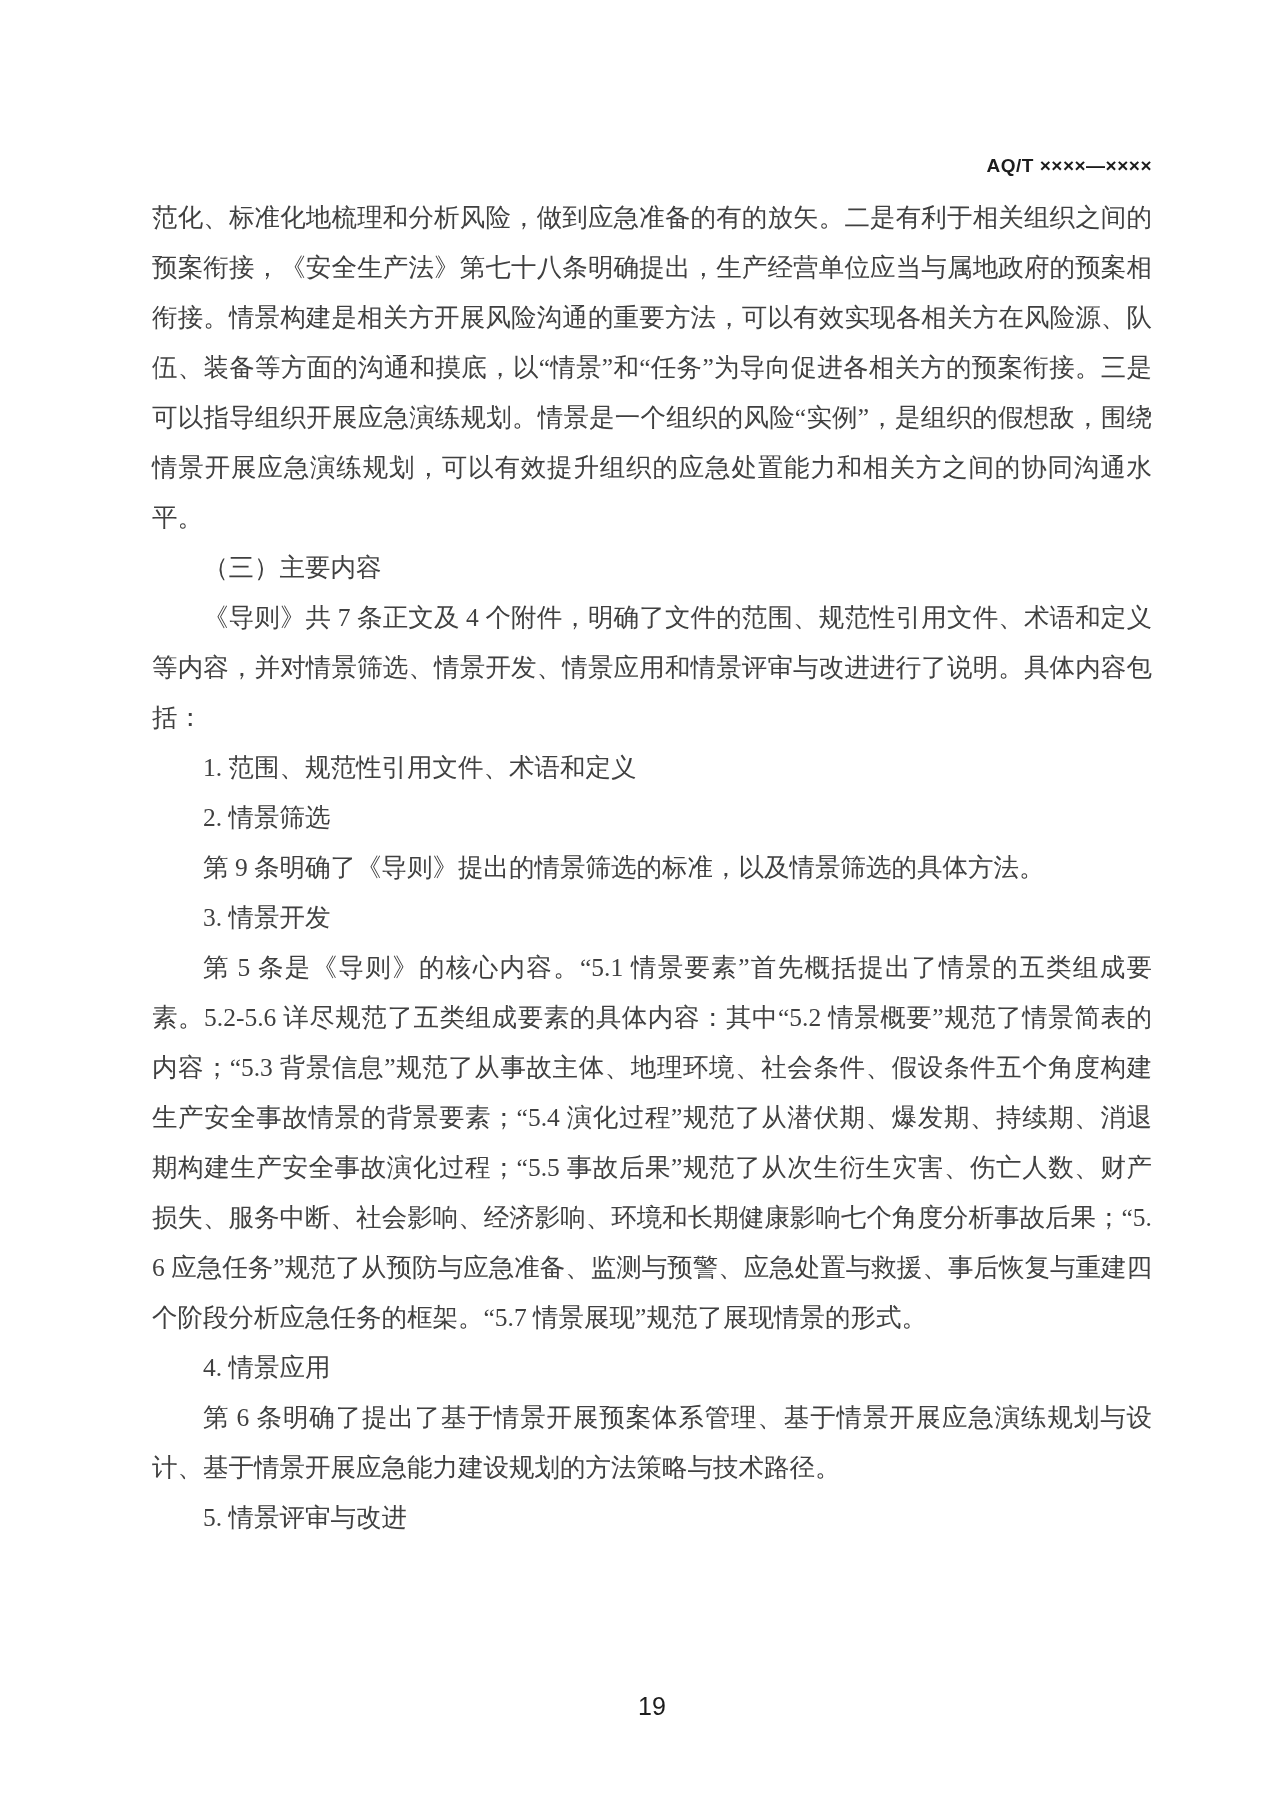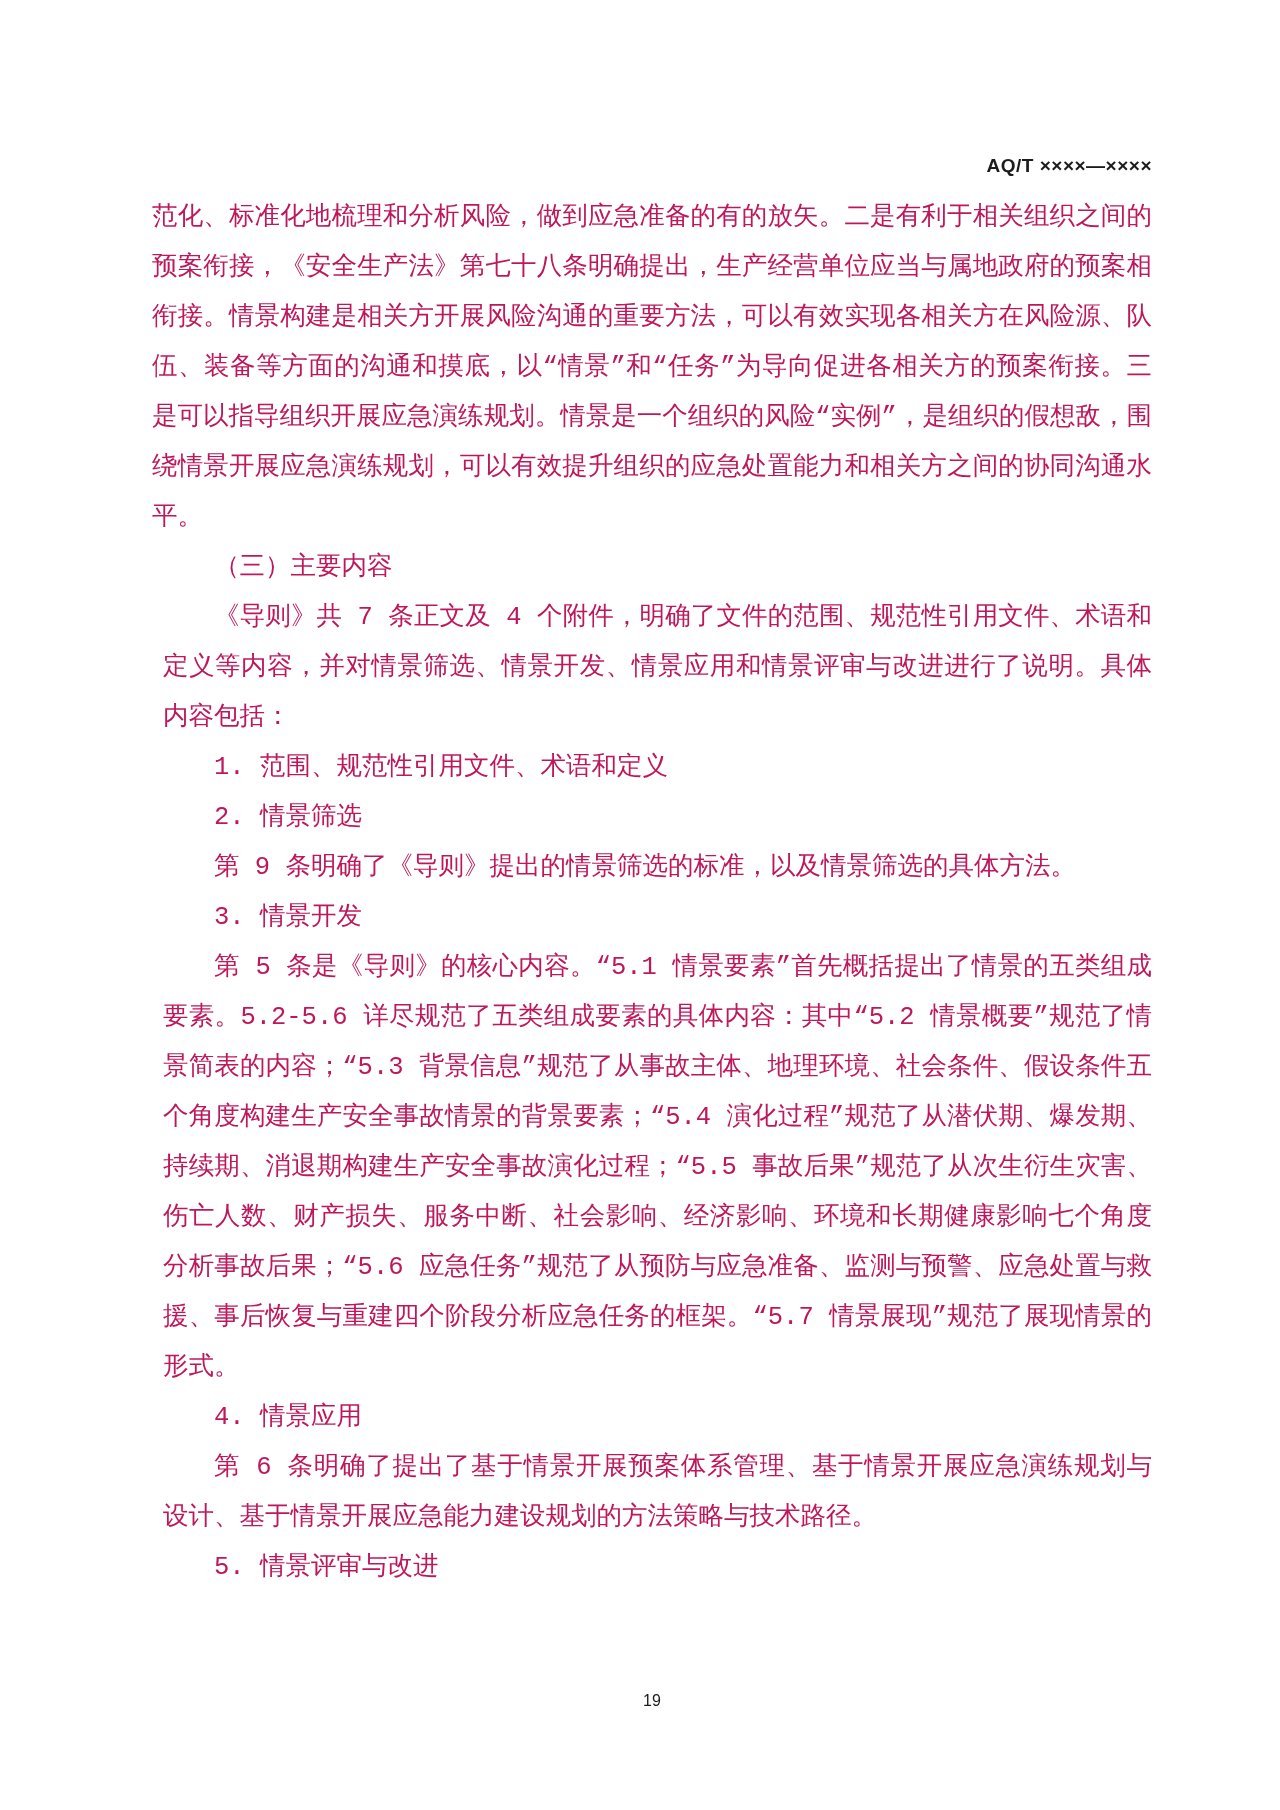--- a/index.html
+++ b/index.html
@@ -25,42 +25,41 @@
     letter-spacing: 0.5px;
     color: #1c1c1c;
     white-space: nowrap;
     font-weight: bold;
   }
   .doc-body {
     position: absolute;
     top: 193px;
     left: 152px;
     width: 1000px;
-    font-family: Liberation Mono, monospace;
+    font-family: Liberation Serif, serif;
     font-size: 25.5px;
     line-height: 50px;
-    color: #be185d;
+    color: #404040;
     text-align: justify;
   }
   .para {
     margin: 0;
     word-break: break-all;
   }
   .para.indent {
     text-indent: 2em;
-    margin-left: 11px;
   }
   .page-number {
     position: absolute;
     top: 1692px;
     left: 152px;
     width: 1000px;
     text-align: center;
     font-family: "Liberation Sans", sans-serif;
-    font-size: 16px;
+    font-size: 25px;
     color: #1c1c1c;
   }
 </style>
 </head>
 <body>
 
 <div class="page">
 
   <div class="doc-header">AQ/T ××××—××××</div>
 

